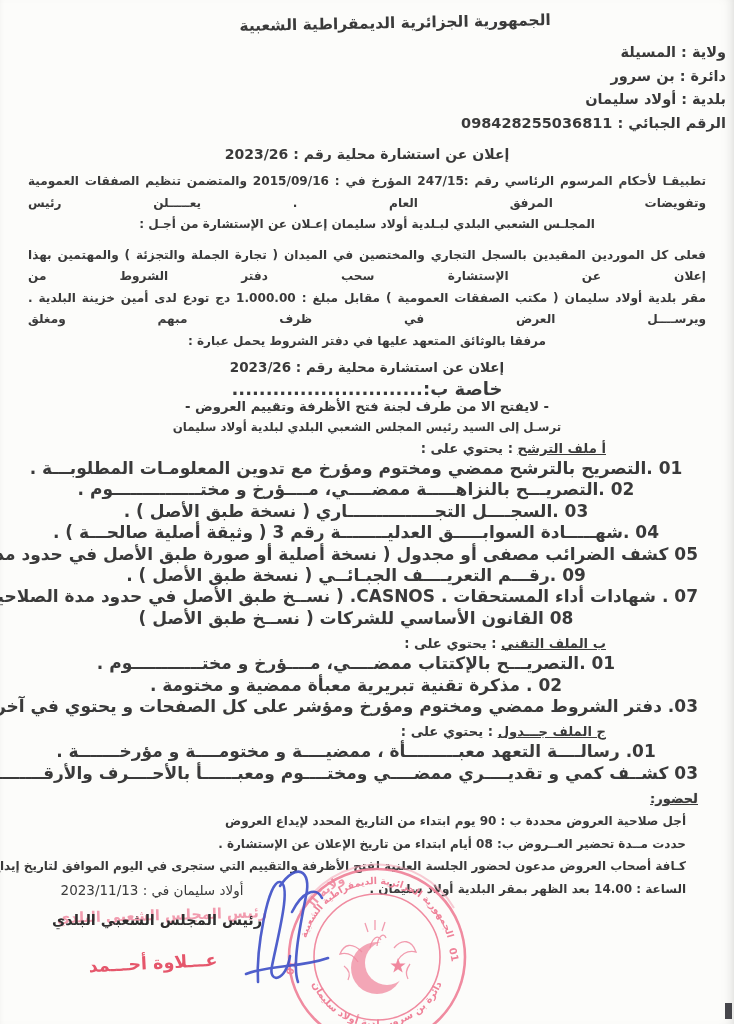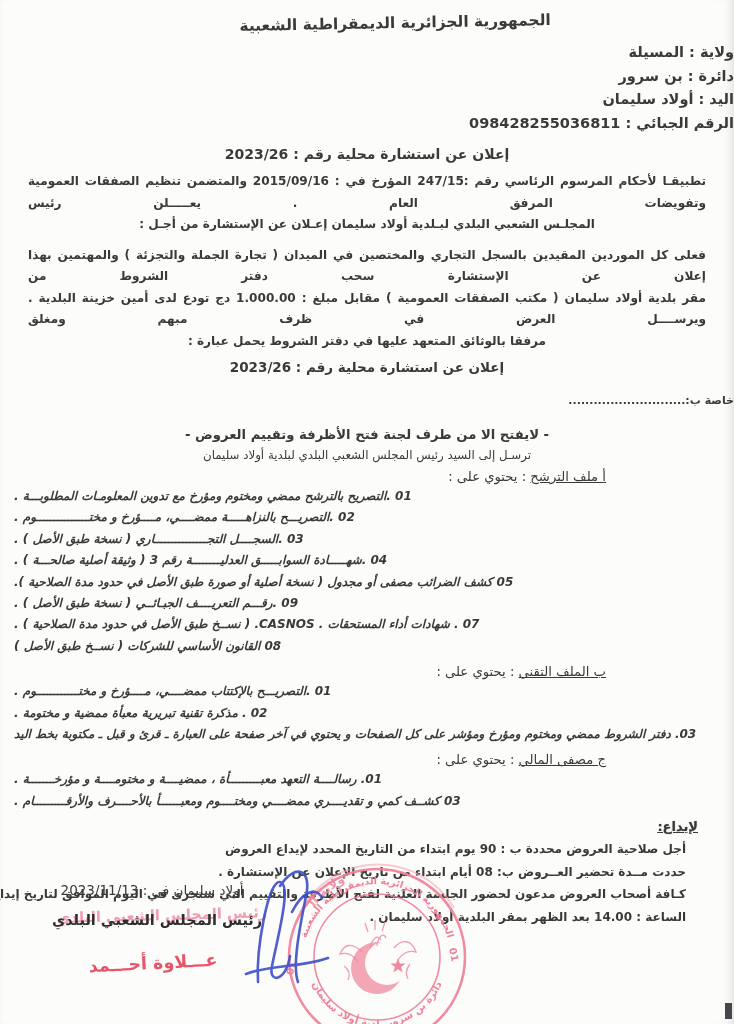--- a/index.html
+++ b/index.html
@@ -6,36 +6,36 @@
   .page{
     position:relative;width:734px;height:1024px;margin:0 auto;
     background:#fcfcfa;overflow:hidden;direction:rtl;
     font-family:"DejaVu Sans","Liberation Sans",sans-serif;
     color:#3a3a3a;
     box-shadow:inset -10px 0 16px -14px rgba(0,0,0,.28), inset 6px 0 10px -10px rgba(0,0,0,.12);
   }
   .republic{padding-top:14px;text-align:center;font-weight:bold;font-size:15.5px;
     transform:translateX(28px) rotate(-1.1deg);letter-spacing:.3px;}
   .authority{margin-top:9px;padding-left:8px;text-align:left;direction:rtl;}
-  .authority div{direction:rtl;text-align:right;margin-right:0;
+  .authority div{direction:rtl;text-align:right;margin-right:8px;
     font-weight:bold;font-size:14.5px;line-height:23.5px;text-align:right;}
   .authority{text-align:right;}
   .doc-title{margin-top:11px;text-align:center;font-weight:bold;font-size:14px;}
   .par{margin:9px 28px 0 28px;font-weight:bold;font-size:12.1px;line-height:21.5px;}
   .par .just{text-align:justify;text-align-last:justify;white-space:normal;}
   .par .cent{text-align:center;}
   .subject{margin-top:5px;text-align:center;font-weight:bold;font-size:15px;}
   .env-title{margin-top:7px;text-align:center;font-weight:bold;font-size:13.5px;}
-  .env-private{margin-top:19px;font-weight:bold;font-size:11px;}
-  .env-warning{margin-top:20px;text-align:center;font-weight:bold;font-size:13.2px;}
-  .env-addressee{margin-top:6px;text-align:center;font-weight:normal;font-size:11.8px;}
-  .sec-heading{margin:7px 128px 0 0;font-weight:normal;font-size:13.2px;}
+  .env-private{margin-top:3px;text-align:center;font-weight:bold;font-size:18px;}
+  .env-warning{margin-top:0;text-align:center;font-weight:bold;font-size:13.2px;}
+  .env-addressee{margin-top:6px;text-align:center;font-weight:bold;font-size:11.8px;}
+  .sec-heading{margin:7px 128px 0 0;font-weight:bold;font-size:13.2px;}
   .sec-heading .u{text-decoration:underline;}
   .items{margin:2px 36px 0 14px;}
-  .items div{font-weight:bold;font-size:12px;line-height:21.4px;text-align:left;white-space:nowrap;font-style:italic;}
+  .items div{font-weight:bold;font-size:17px;line-height:21.4px;text-align:center;white-space:nowrap;}
   .note-heading{margin:7px 36px 0 0;font-weight:bold;font-size:13px;text-decoration:underline;
     text-shadow:0 0 1px rgba(58,58,58,.55);display:inline-block;}
   .notes{margin:3px 48px 0 14px;}
   .notes div{font-weight:bold;font-size:12px;line-height:22.5px;text-align:right;white-space:nowrap;}
   .sig-date{position:absolute;top:882px;left:36px;width:232px;text-align:center;
     font-weight:normal;font-size:13.5px;z-index:4;}
   .sig-title{position:absolute;top:912px;left:20px;width:274px;text-align:center;
     font-weight:bold;font-size:14.5px;z-index:4;}
   .sig-title .pink{position:absolute;left:0;top:0;width:100%;color:#f08ca2;
     transform:translate(5px,-5px) rotate(-1.5deg);opacity:.85;}
@@ -50,21 +50,21 @@
 </head>
 <body>
 
 <div class="page">
 
   <div class="republic">الجمهورية الجزائرية الديمقراطية الشعبية</div>
 
   <div class="authority">
     <div>ولاية : المسيلة</div>
     <div>دائرة : بن سرور</div>
-    <div>اليد : أولاد سليمان</div>
+    <div>بلدية : أولاد سليمان</div>
     <div>الرقم الجبائي : 098428255036811</div>
   </div>
 
   <div class="doc-title">إعلان عن استشارة محلية رقم : 2023/26</div>
 
   <div class="par">
     <div class="just">تطبيقـا لأحكام المرسوم الرئاسي رقم :247/15 المؤرخ في : 2015/09/16 والمتضمن تنظيم الصفقات العمومية وتفويضات المرفق العام . يعـــــلن رئيس</div>
     <div class="cent">المجلـس الشعبي البلدي لبـلدية أولاد سليمان إعـلان عن الإستشارة من أجـل :</div>
   </div>
 
@@ -97,28 +97,28 @@
   <div class="sec-heading">
     <span class="u">ب الملف التقني</span><span> : يحتوي  على :</span>
   </div>
   <div class="items">
     <div>01 .التصريـــح بالإكتتاب ممضــــي، مــــؤرخ و مختــــــــــــوم .</div>
     <div>02 . مذكرة تقنية تبريرية معبأة ممضية و مختومة .</div>
     <div>03. دفتر الشروط ممضي ومختوم ومؤرخ ومؤشر على كل الصفحات و يحتوي في آخر صفحة على العبارة ـ قرئ و قبل ـ مكتوبة بخط اليد</div>
   </div>
 
   <div class="sec-heading">
-    <span class="u">ج مصفى المالي</span><span> : يحتوي  على :</span>
+    <span class="u">ج الملف جـــدول</span><span> : يحتوي  على :</span>
   </div>
   <div class="items">
     <div>01. رسالــــة التعهد  معبـــــــــأة ، ممضيــــة و مختومــــة و مؤرخـــــــة .</div>
     <div>03 كشــف كمي و تقديــــري ممضــــي ومختــــوم ومعبــــــأ بالأحــــرف والأرقـــــــــام .</div>
   </div>
 
-  <div><span class="note-heading">لإيداع:</span></div>
+  <div><span class="note-heading">لحضور:</span></div>
   <div class="notes">
     <div>أجل صلاحية العروض محددة ب : 90 يوم ابتداء من التاريخ المحدد لإيداع العروض</div>
     <div>حددت مــدة تحضير العــروض ب: 08 أيام ابتداء من تاريخ الإعلان عن الإستشارة .</div>
     <div>كـافة أصحاب العروض مدعون لحضور الجلسة العلنية لفتح الأظرفة والتقييم التي ستجرى في اليوم الموافق لتاريخ إيداع العروض ابتداء من</div>
     <div>الساعة : 14.00 بعد الظهر بمقر البلدية أولاد سليمان .</div>
   </div>
 
   <div class="sig-date">أولاد سليمان في : 2023/11/13</div>
 
   <div class="sig-title">

